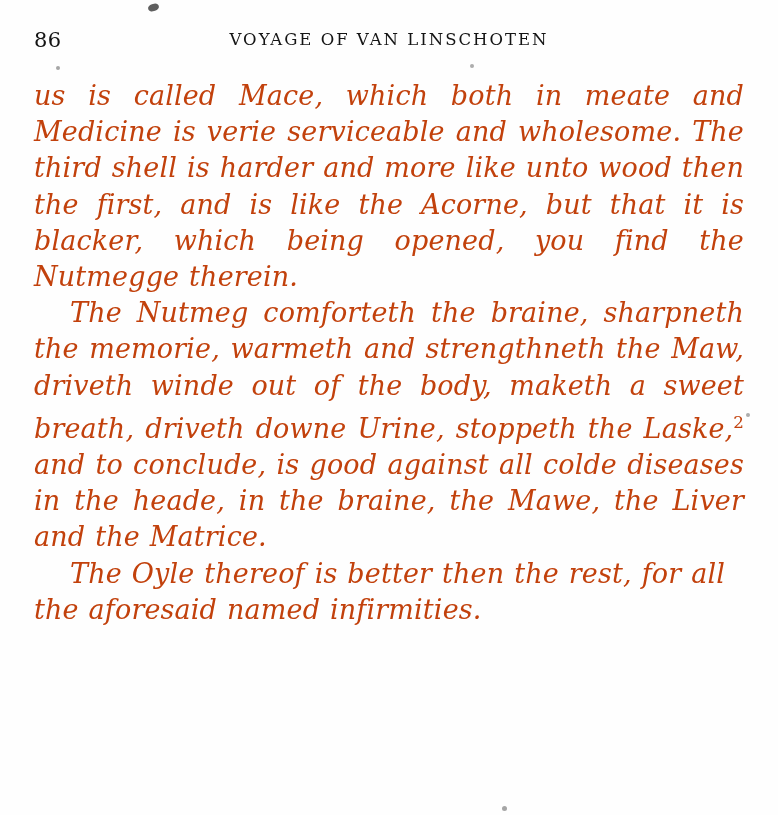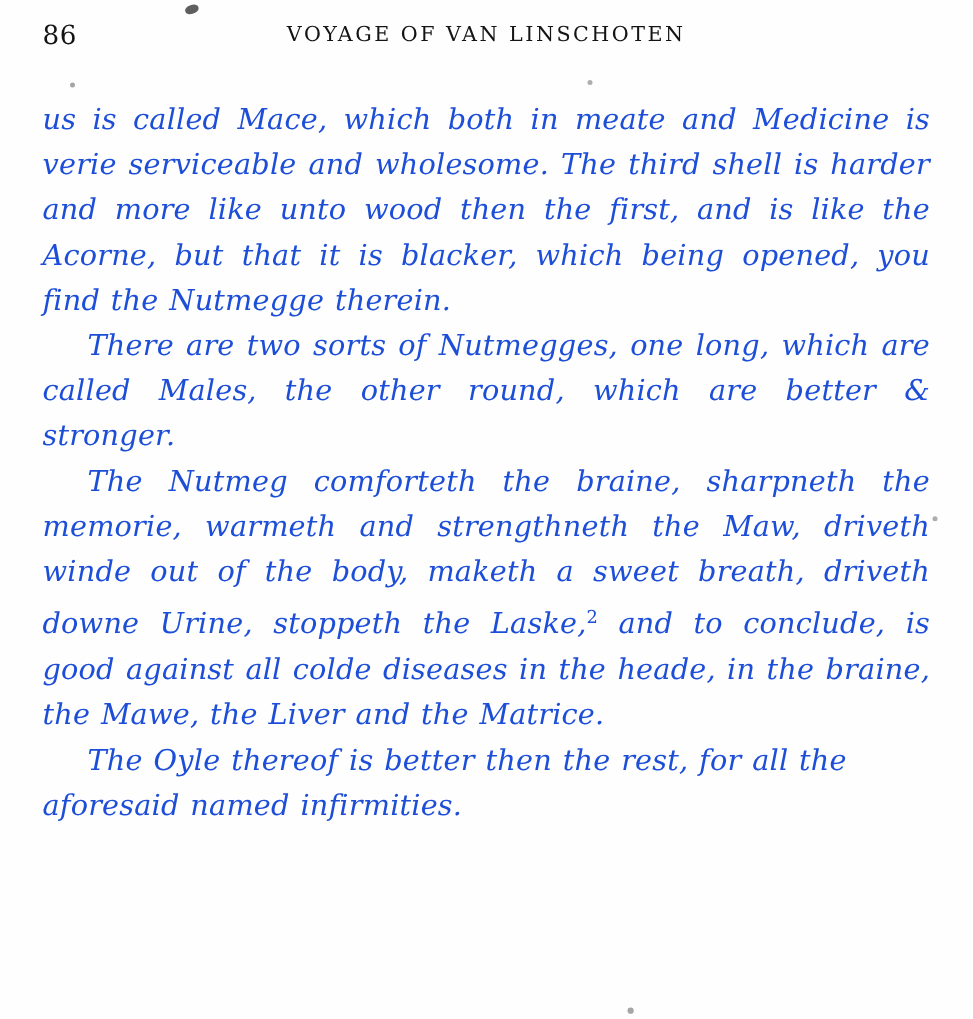--- a/index.html
+++ b/index.html
@@ -30,21 +30,21 @@
     opacity: 0.75;
   }
   .speck.s1 { left: 148px; top: 4px;  width: 11px; height: 7px; background:#2a2a2a; border-radius:45%; transform: rotate(-18deg); }
   .speck.s2 { left: 56px;  top: 66px; width: 4px;  height: 4px; opacity:.55;}
   .speck.s3 { left: 470px; top: 64px; width: 4px;  height: 4px; opacity:.5;}
   .speck.s4 { left: 746px; top: 413px; width: 4px; height: 4px; opacity:.5;}
   .speck.s5 { left: 502px; top: 806px; width: 5px; height: 5px; opacity:.55;}
 
   .header {
     position: absolute;
-    top: 16px;
+    top: 28px;
     left: 0;
     right: 0;
     height: 28px;
   }
   .folio {
     position: absolute;
     left: 34px;
     top: 0;
     font-family: "DejaVu Serif", serif;
     font-size: 21px;
@@ -62,24 +62,24 @@
     letter-spacing: 2.0px;
     color: #141414;
   }
 
   .body-text {
     position: absolute;
     left: 34px;
     top: 78px;
     width: 710px;
     font-style: italic;
-    font-size: 23px;
+    font-size: 27px;
     line-height: 36.2px;
     text-align: justify;
-    color: #1d4ed8;
+    color: #c2410c;
     letter-spacing: 0.15px;
     word-spacing: 1.2px;
   }
 
   .body-text p {
     margin: 0;
     text-indent: 36px;
   }
   .body-text p.first {
     text-indent: 0;
@@ -112,23 +112,20 @@
     <div class="running-title">VOYAGE OF VAN LINSCHOTEN</div>
   </div>
 
   <div class="body-text">
 
     <p class="first">
       <span>us is called Mace, which both in meate and Medicine is verie serviceable and wholesome.    The third shell is harder and more like unto wood then the first, and is like the Acorne, but that it is blacker, which being opened, you find the Nutmegge therein.</span>
     </p>
 
 
-    <p>
-      <span>There are two sorts of Nutmegges, one long, which are called Males, the other round, which are better &amp; stronger.</span>
-    </p>
 
     <p>
       <span>The Nutmeg comforteth the braine, sharpneth the memorie, warmeth and strengthneth the Maw, driveth winde out of the body, maketh a sweet breath, driveth downe Urine, stoppeth the Laske,</span><sup>2</sup><span> and to conclude, is good against all colde diseases in the heade, in the braine, the Mawe, the Liver and the Matrice.</span>
     </p>
 
     <p>
       <span>The Oyle thereof is better then the rest, for all the aforesaid named infirmities.</span>
     </p>
 
 

